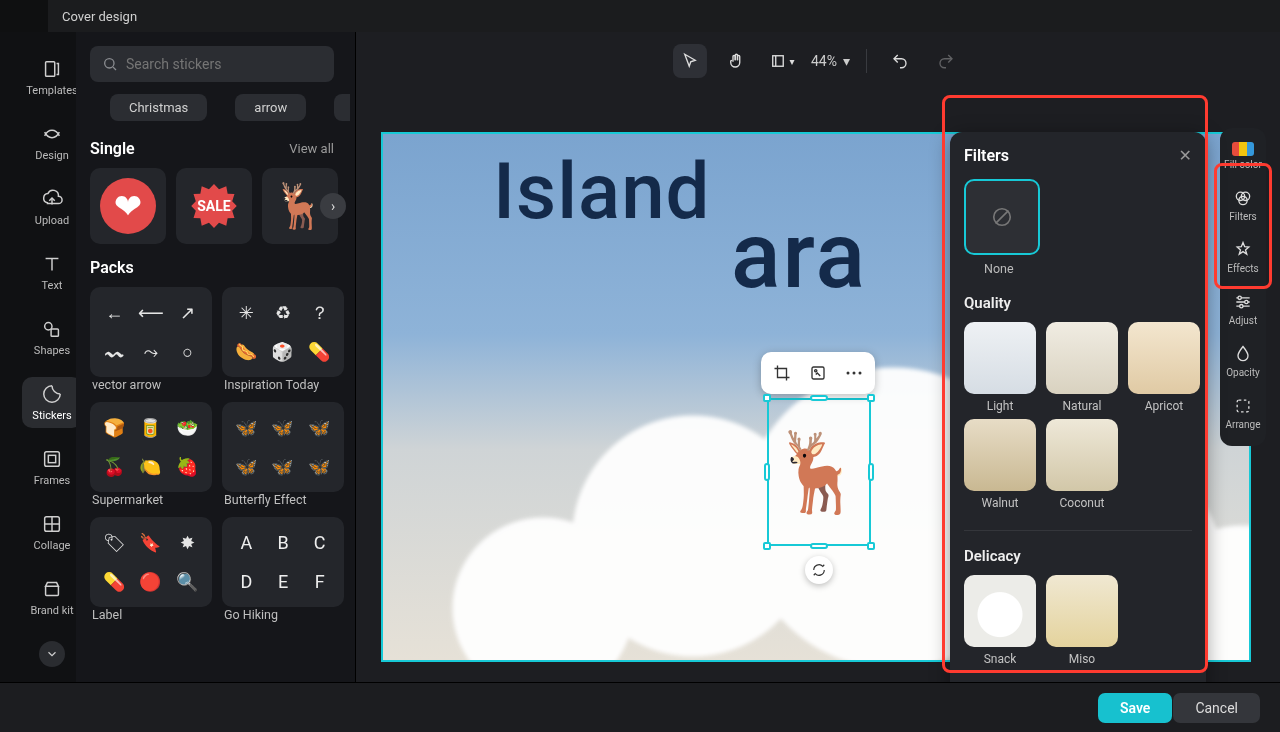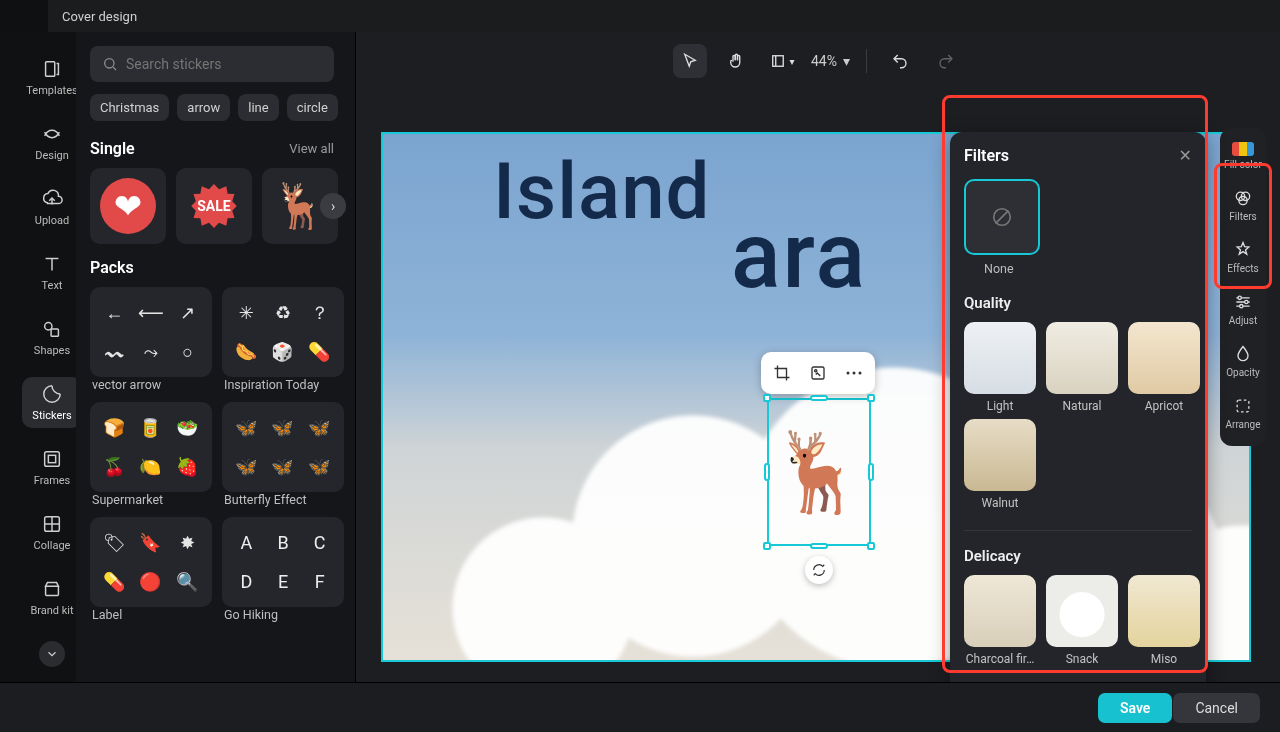--- a/index.html
+++ b/index.html
@@ -15,21 +15,21 @@
   .tool-rail-item.active { background: #2a2c30; color: #fff; }
   .tool-rail-item .ic { width: 22px; height: 22px; display: flex; align-items: center; justify-content: center; color: #cfcfcf; }
   .tool-rail-item.more-circle { width:26px; height:26px; border-radius:50%; background:#2a2c30; display:flex; align-items:center; justify-content:center; padding:0; margin-top:4px;}
 
   
   .side-panel { position: absolute; top: 32px; left: 76px; width: 280px; bottom: 50px; background: #15161a; padding: 14px 0 14px 14px; overflow: hidden; border-right: 1px solid #000; }
   .search-box { display: flex; align-items: center; gap: 8px; width: 244px; height: 36px; background: #2b2d32; border-radius: 8px; padding: 0 12px; color: #8a8c90; margin-bottom: 12px; }
   .search-box input { flex:1; background: transparent; border: none; outline: none; color: #ddd; font-size: 14px; }
 
   .chip-row { display: flex; gap: 8px; margin-bottom: 18px; overflow: hidden; width: 260px; }
-  .chip { flex: 0 0 auto; padding: 6px 10px; background: #2b2d32; border-radius: 8px; font-size: 13px; color: #d0d0d0; cursor:pointer; }
+  .chip { flex: 0 0 auto; padding: 6px 19px; background: #2b2d32; border-radius: 8px; font-size: 13px; color: #d0d0d0; cursor:pointer;margin-left:20px; }
 
   .section-head { display: flex; align-items: center; justify-content: space-between; width: 244px; margin: 8px 0 10px; }
   .section-head h3 { font-size: 16px; font-weight: 600; color: #fff; }
   .section-head a { font-size: 13px; color: #9a9a9a; cursor:pointer; }
 
   .single-row { display: flex; gap: 10px; position: relative; width: 260px; margin-bottom: 14px;}
   .single-item { width: 76px; height: 76px; background: #24262b; border-radius: 10px; display:flex; align-items:center; justify-content:center; font-size:34px; cursor:pointer;}
   .single-next { position:absolute; right:4px; top:50%; transform:translateY(-50%); width:26px; height:26px; border-radius:50%; background:#3a3c41; display:flex; align-items:center; justify-content:center; color:#ddd; font-size:14px; cursor:pointer;}
 
   .packs-grid { display: flex; flex-wrap: wrap; gap: 10px; width: 260px; }
@@ -461,28 +461,28 @@
       <div class="fp-col">
           <div class="fp-thumb apricot"></div>
           <div class="fp-lab">Apricot</div>
         </div>
     </div>
     <div class="fp-row" style="margin-bottom:10px;">
       <div class="fp-col">
           <div class="fp-thumb walnut"></div>
           <div class="fp-lab">Walnut</div>
         </div>
+      <div class="fp-col">
+          <div class="fp-thumb coconut"></div>
+          <div class="fp-lab">Coconut</div>
+        </div>
     </div>
     <div class="fp-divider"></div>
     <div class="fp-section">Delicacy</div>
     <div class="fp-row">
-      <div class="fp-col">
-          <div class="fp-thumb charcoal"></div>
-          <div class="fp-lab">Charcoal fir…</div>
-        </div>
       <div class="fp-col">
           <div class="fp-thumb snack"></div>
           <div class="fp-lab">Snack</div>
         </div>
       <div class="fp-col">
           <div class="fp-thumb miso"></div>
           <div class="fp-lab">Miso</div>
         </div>
     </div>
   </div>

